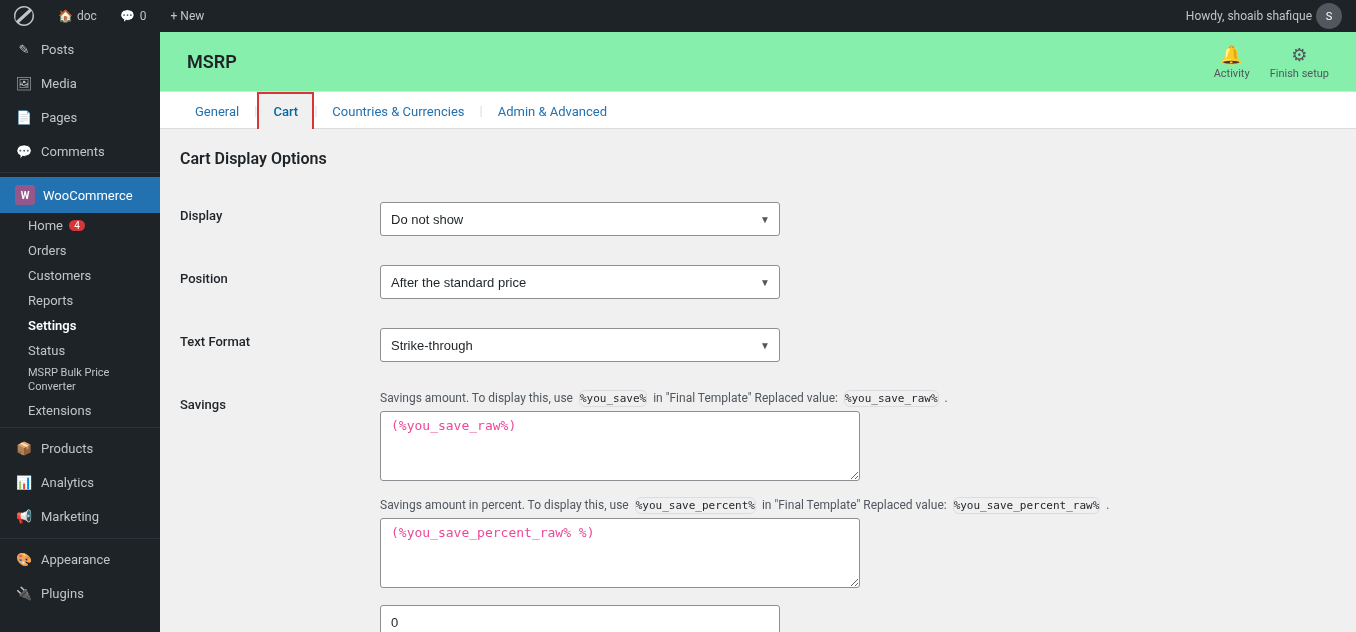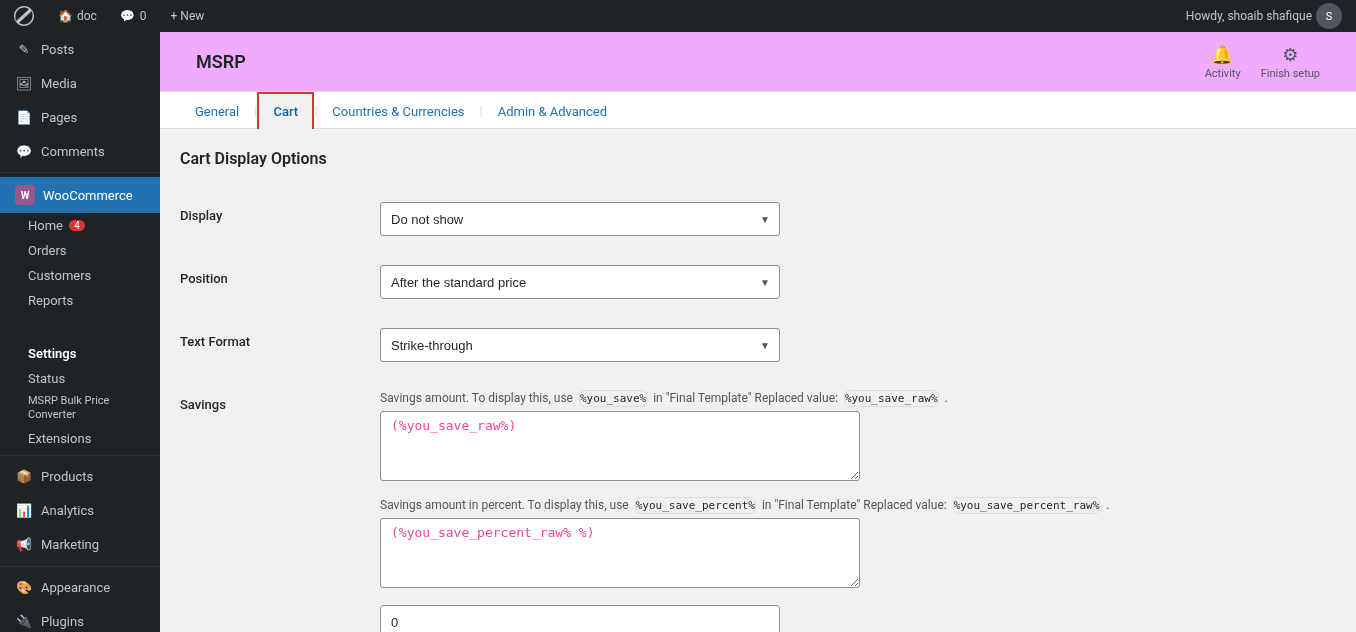--- a/index.html
+++ b/index.html
@@ -39,31 +39,31 @@
       gap: 8px;
       padding: 8px 12px;
       cursor: pointer;
       color: #c3c4c7;
       border-left: 3px solid transparent;
     }
     .sidebar-item.woo-active { background: #2271b1; color: #fff; }
     .sidebar-icon { width: 18px; height: 18px; flex-shrink: 0; display: flex; align-items: center; justify-content: center; }
     .badge { background: #d63638; color: #fff; border-radius: 10px; padding: 0 5px; font-size: 10px; min-width: 16px; text-align: center; }
     .sidebar-sub-item { padding: 5px 12px 5px 28px; cursor: pointer; color: #c3c4c7; display: block; }
-    .sidebar-sub-item.active { color: #fff; margin-top: 28px; }
+    .sidebar-sub-item.active { color: #fff; }
     .sidebar-divider { border: none; border-top: 1px solid #2c3338; margin: 4px 0; }
 
     
     .content-area { flex: 1; overflow-y: auto; background: #f0f0f1; }
 
     
     .content-topbar {
-      background: #f0abfc;
+      background: #86efac;
       border-bottom: 1px solid #dcdcde;
-      padding: 0 36px;
+      padding: 0 27px;
       display: flex;
       align-items: center;
       justify-content: space-between;
       height: 60px;
       flex-shrink: 0;
     }
     .content-title { font-size: 18px; font-weight: 600; color: #1d2327; }
     .topbar-actions { display: flex; gap: 20px; align-items: center; }
     .topbar-action-item { display: flex; flex-direction: column; align-items: center; gap: 2px; cursor: pointer; color: #50575e; font-size: 11px; }
     .topbar-action-icon { font-size: 18px; }

